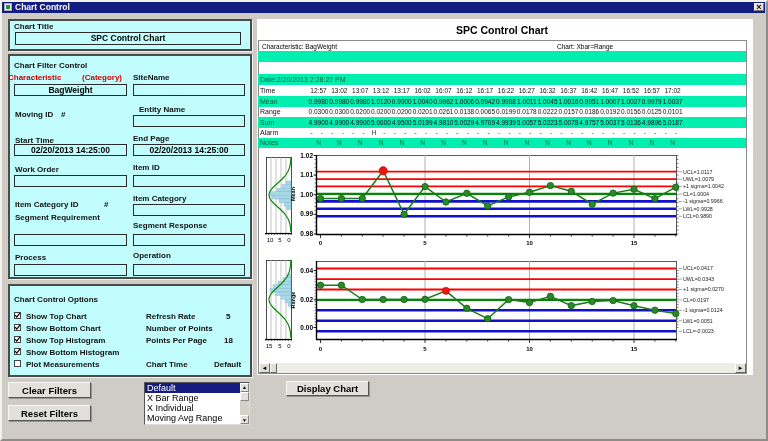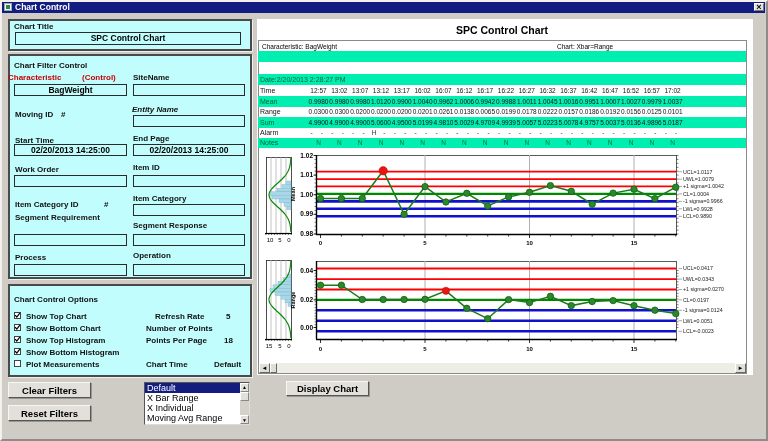--- a/index.html
+++ b/index.html
@@ -20,27 +20,27 @@
     <div class="ab" style="left:1px;top:1px;width:4px;height:4px;background:#2a8a4a;"></div>
   </div>
 <div class="ab" style="left:15px;top:2px;height:11px;line-height:11px;color:#fff;font-size:8.5px;font-weight:bold;">Chart Control</div>
 <div class="ab" style="left:754px;top:3px;width:10px;height:8px;background:#e4e2dc;border:1px solid #777;border-top-color:#fff;border-left-color:#fff;font-size:9px;font-weight:bold;line-height:7.5px;text-align:center;color:#000;">×</div>
 <div class="grp" style="left:8px;top:19px;width:244px;height:32px;"></div>
 <div class="lbl" style="left:14px;top:22px;">Chart Title</div>
 <div class="fld" style="left:15px;top:32px;width:226px;height:13px;">SPC Control Chart</div>
 <div class="grp" style="left:8px;top:54px;width:244px;height:225px;"></div>
 <div class="lbl" style="left:14px;top:61px;">Chart Filter Control</div>
 <div class="lbl" style="left:8px;top:73px;color:#cc0000;">Characteristic</div>
-<div class="lbl" style="left:82px;top:73px;color:#cc0000;">(Control)</div>
+<div class="lbl" style="left:82px;top:73px;color:#cc0000;">(Category)</div>
 <div class="lbl" style="left:133px;top:73px;">SiteName</div>
 <div class="fld" style="left:14px;top:84px;width:113px;height:12px;">BagWeight</div>
 <div class="fld" style="left:133px;top:84px;width:112px;height:12px;"></div>
 <div class="lbl" style="left:15px;top:110px;">Moving ID</div>
 <div class="lbl" style="left:61px;top:110px;">#</div>
-<div class="lbl" style="left:132px;top:105px;font-style:italic;">Entity Name</div>
+<div class="lbl" style="left:139px;top:105px;">Entity Name</div>
 <div class="fld" style="left:133px;top:115px;width:112px;height:12px;"></div>
 <div class="lbl" style="left:15px;top:136px;">Start Time</div>
 <div class="lbl" style="left:133px;top:134px;">End Page</div>
 <div class="fld" style="left:14px;top:144px;width:113px;height:12px;">02/20/2013 14:25:00</div>
 <div class="fld" style="left:133px;top:144px;width:112px;height:12px;">02/20/2013 14:25:00</div>
 <div class="lbl" style="left:15px;top:165px;">Work Order</div>
 <div class="lbl" style="left:133px;top:163px;">Item ID</div>
 <div class="fld" style="left:14px;top:175px;width:113px;height:12px;"></div>
 <div class="fld" style="left:133px;top:175px;width:112px;height:12px;"></div>
 <div class="lbl" style="left:15px;top:200px;">Item Category ID</div>
@@ -76,21 +76,21 @@
   </div>
 <div class="lbl" style="left:26px;top:336px;">Show Top Histogram</div>
 <div class="cb" style="left:14px;top:348px;">
     <svg width="7" height="7" viewBox="0 0 7 7" style="position:absolute;left:-1px;top:-1px;">
       <polyline points="1,3.2 2.8,5 5.8,1.2" fill="none" stroke="#000" stroke-width="1.2"></polyline>
     </svg>
   </div>
 <div class="lbl" style="left:26px;top:348px;">Show Bottom Histogram</div>
 <div class="cb" style="left:14px;top:360px;"></div>
 <div class="lbl" style="left:26px;top:360px;">Plot Measurements</div>
-<div class="lbl" style="left:146px;top:312px;margin-left:9px;">Refresh Rate</div>
+<div class="lbl" style="left:146px;top:312px;">Refresh Rate</div>
 <div class="lbl" style="left:226px;top:312px;">5</div>
 <div class="lbl" style="left:146px;top:324px;">Number of Points</div>
 <div class="lbl" style="left:146px;top:336px;">Points Per Page</div>
 <div class="lbl" style="left:224px;top:336px;">18</div>
 <div class="lbl" style="left:146px;top:360px;">Chart Time</div>
 <div class="lbl" style="left:214px;top:360px;">Default</div>
 <div class="btn" style="left:8px;top:382px;width:83px;height:16px;line-height:15px;">Clear Filters</div>
 <div class="btn" style="left:8px;top:405px;width:83px;height:16px;line-height:15px;">Reset Filters</div>
 <div class="ab" style="left:144px;top:382px;width:106px;height:43px;background:#fff;border:1px solid #555;border-right-color:#ddd;border-bottom-color:#ddd;"></div>
 <div class="ab" style="left:145px;top:383px;width:95px;height:10px;background:#151c80;color:#fff;font-size:9px;line-height:10px;padding-left:2px;">Default</div>

